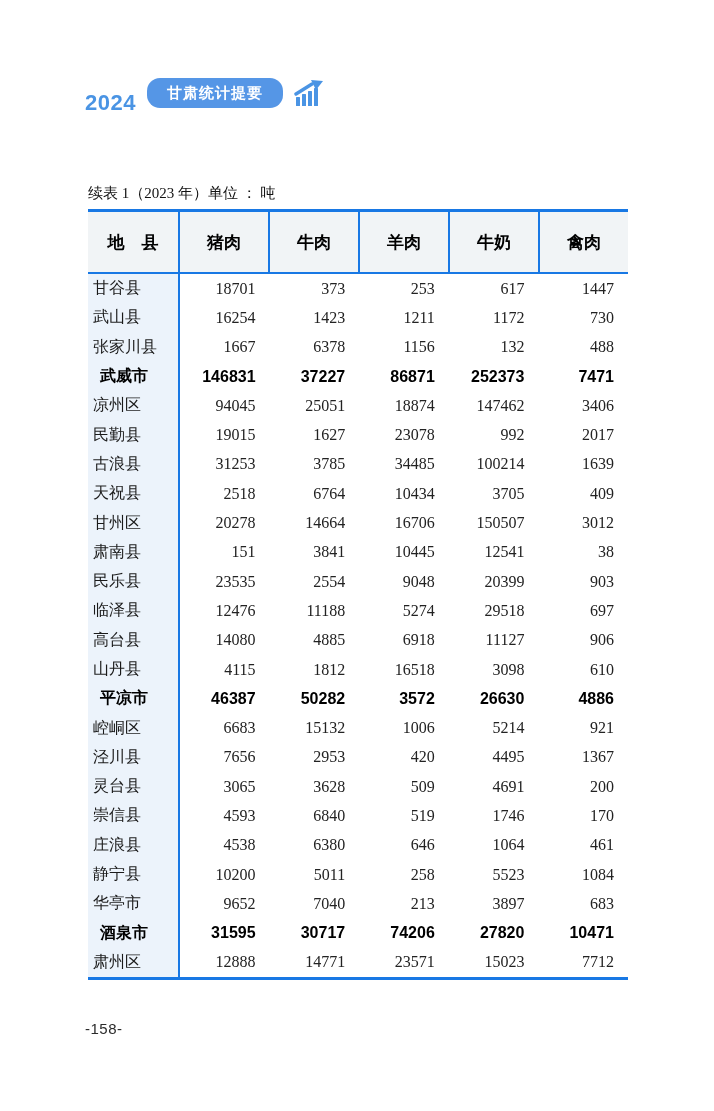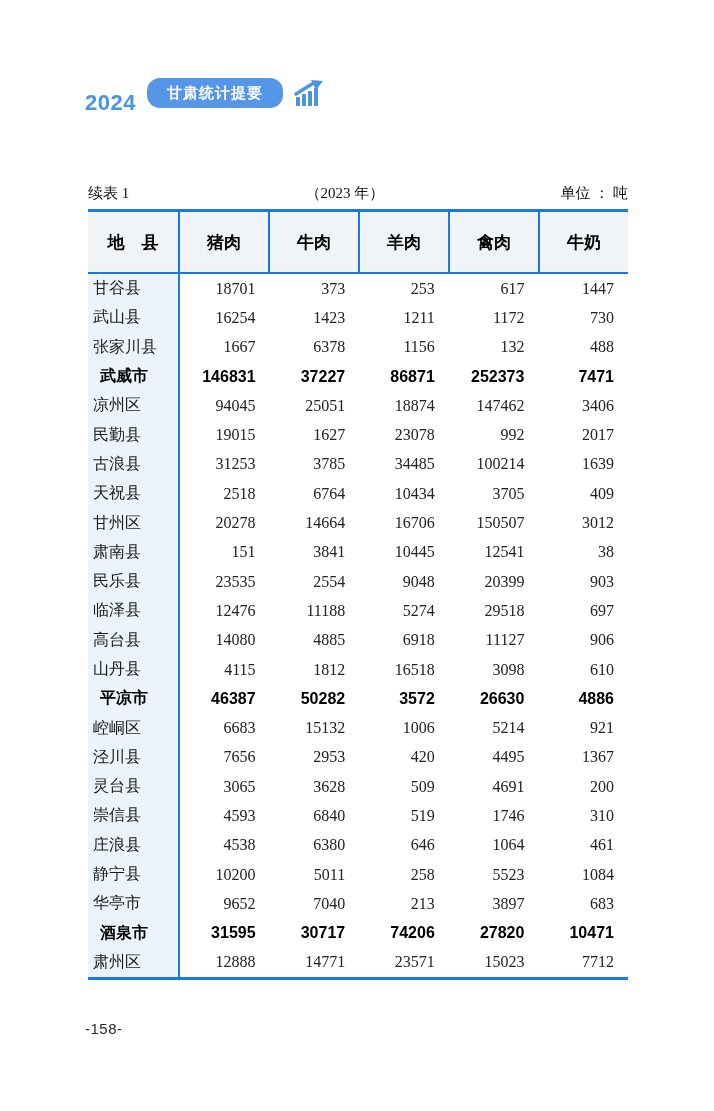--- a/index.html
+++ b/index.html
@@ -49,21 +49,20 @@
     line-height: 1.2;
   }
   .brand-icon { width: 30px; height: 26px; display: inline-block; }
   
   .meta-row {
     position: absolute;
     left: 88px;
     top: 184px;
     width: 540px;
     display: flex;
-    justify-content: space-between;
     align-items: baseline;
     font-size: 15px;
     color: #111;
   }
   
   .table {
     position: absolute;
     left: 88px;
     top: 209px;
     width: 540px;
@@ -154,22 +153,22 @@
     <span>（2023 年）</span>
     <span>单位 ： 吨</span>
   </div>
 
   <div class="table">
     <div class="thead">
       <div class="th name-col">地　县</div>
       <div class="th">猪肉</div>
       <div class="th">牛肉</div>
       <div class="th">羊肉</div>
+      <div class="th">牛奶</div>
       <div class="th">禽肉</div>
-      <div class="th">牛奶</div>
     </div>
     <div class="tbody">
         <div class="tr">
     <div class="td name">甘谷县</div>
     <div class="td val">18701</div>
     <div class="td val">373</div>
     <div class="td val">253</div>
     <div class="td val">617</div>
     <div class="td val">1447</div>
   </div>
@@ -308,21 +307,21 @@
     <div class="td val">509</div>
     <div class="td val">4691</div>
     <div class="td val">200</div>
   </div>
         <div class="tr">
     <div class="td name">崇信县</div>
     <div class="td val">4593</div>
     <div class="td val">6840</div>
     <div class="td val">519</div>
     <div class="td val">1746</div>
-    <div class="td val">310</div>
+    <div class="td val">170</div>
   </div>
         <div class="tr">
     <div class="td name">庄浪县</div>
     <div class="td val">4538</div>
     <div class="td val">6380</div>
     <div class="td val">646</div>
     <div class="td val">1064</div>
     <div class="td val">461</div>
   </div>
         <div class="tr">

